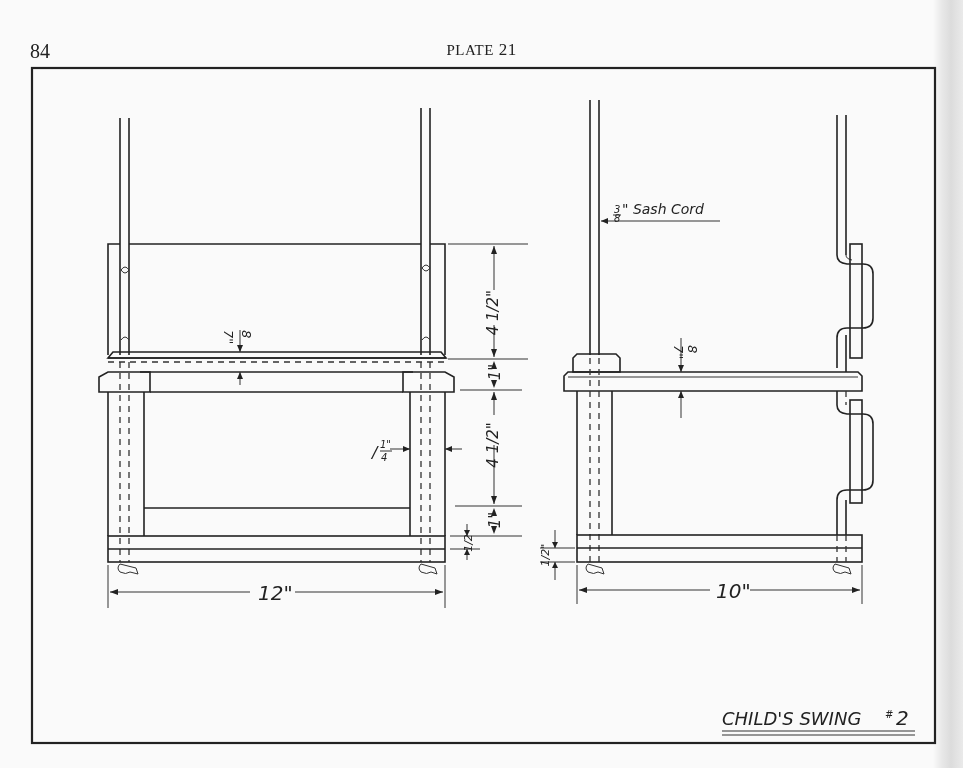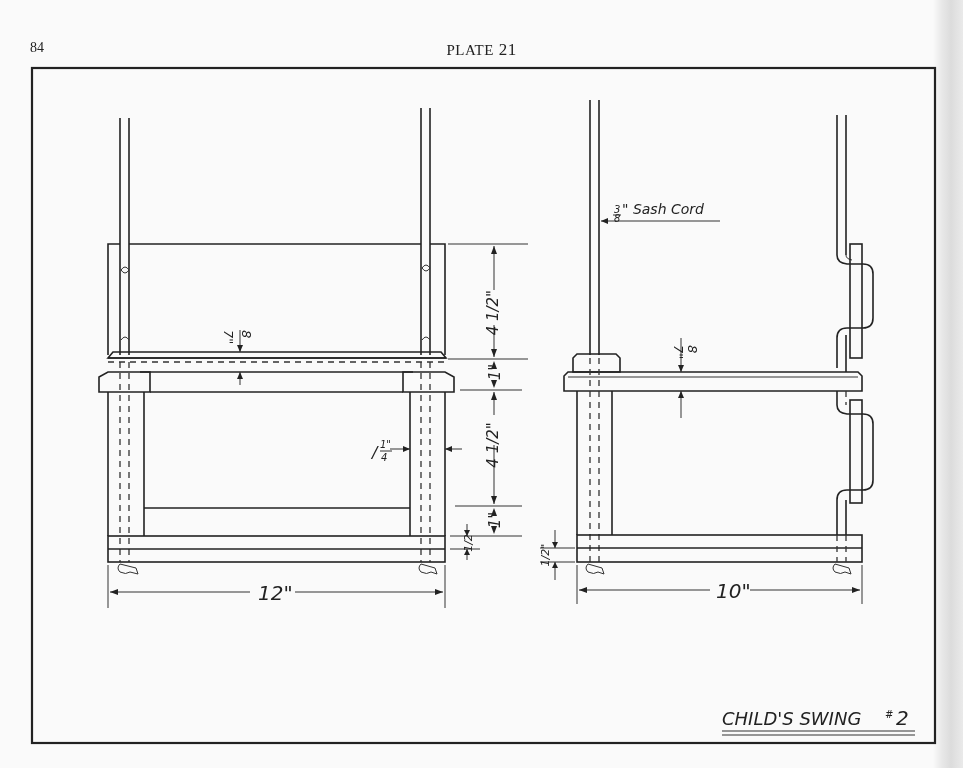--- a/index.html
+++ b/index.html
@@ -6,21 +6,21 @@
   body {
     width:963px; height:768px; position:relative; overflow:hidden;
     background:#fafafa;
     font-family:"Liberation Serif", serif;
   }
   .page-edge {
     position:absolute; right:0; top:0; width:30px; height:768px;
     background:linear-gradient(to right,#fafafa 0%,#e8e8e8 30%,#dcdcdc 60%,#eaeaea 100%);
   }
   .page-number {
-    position:absolute; left:30px; top:40px; font-size:14px; color:#222;
+    position:absolute; left:30px; top:40px; font-size:20px; color:#222;
   }
   .plate-title {
     position:absolute; left:0; width:963px; top:40px; text-align:center;
     font-size:17px; color:#222; letter-spacing:0.5px;font-family:Liberation Serif, serif;
   }
   .plate-title .sc { font-variant:small-caps; font-size:15px; }
   svg { position:absolute; left:0; top:0; }
   .ln { stroke:#222; stroke-width:1.6; fill:none; }
   .thin { stroke:#333; stroke-width:1; fill:none; }
   .dash { stroke:#333; stroke-width:1.3; fill:none; stroke-dasharray:6 5; }

